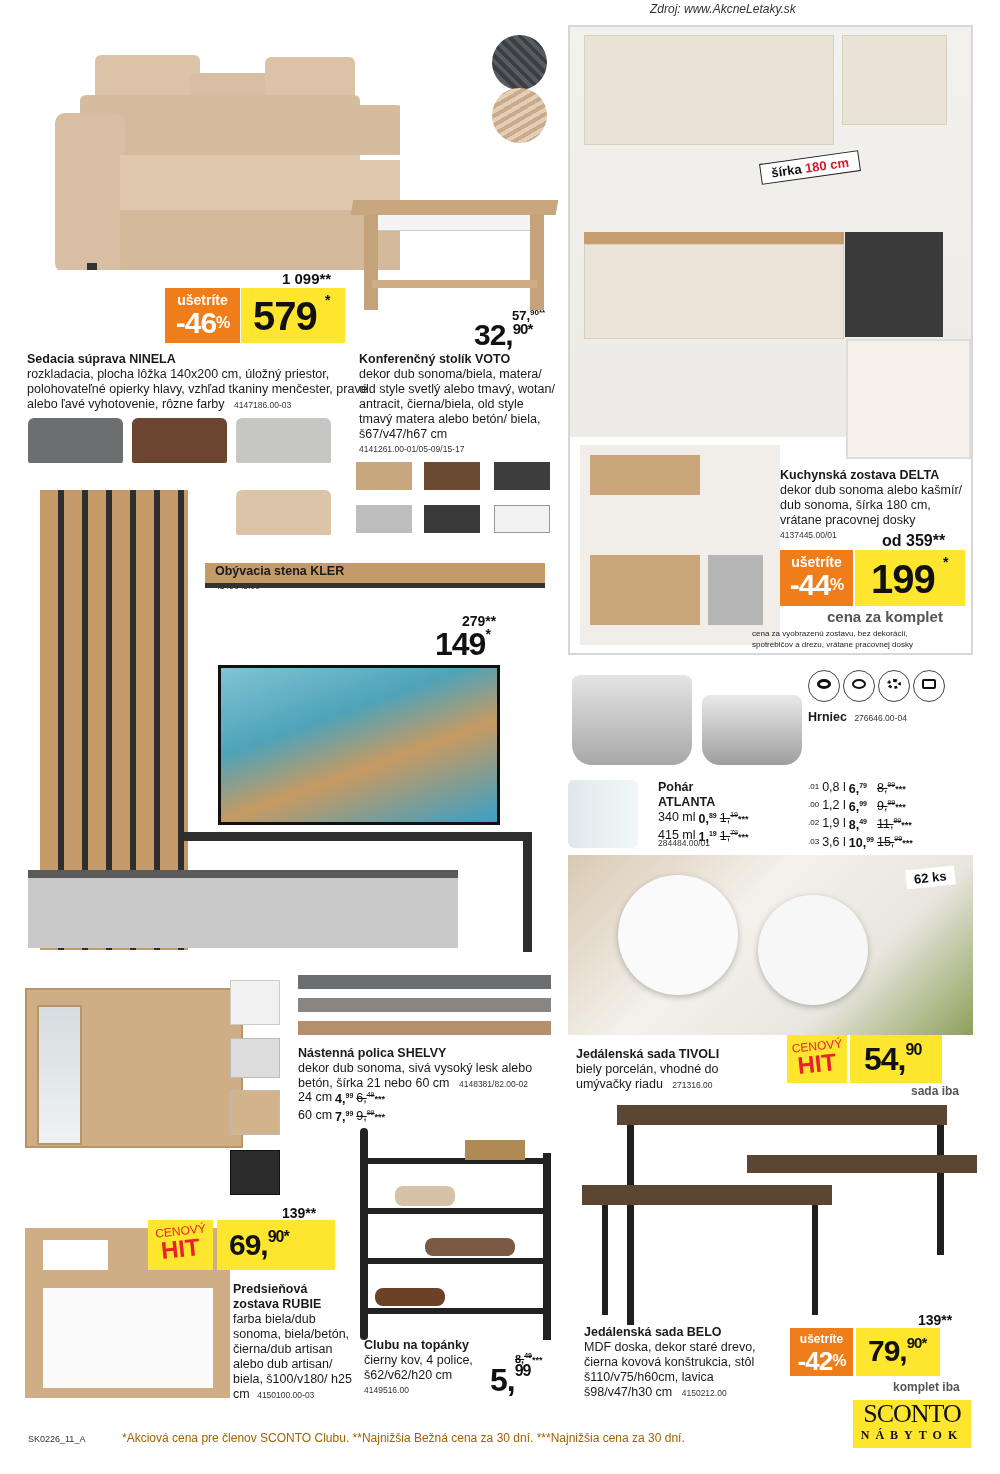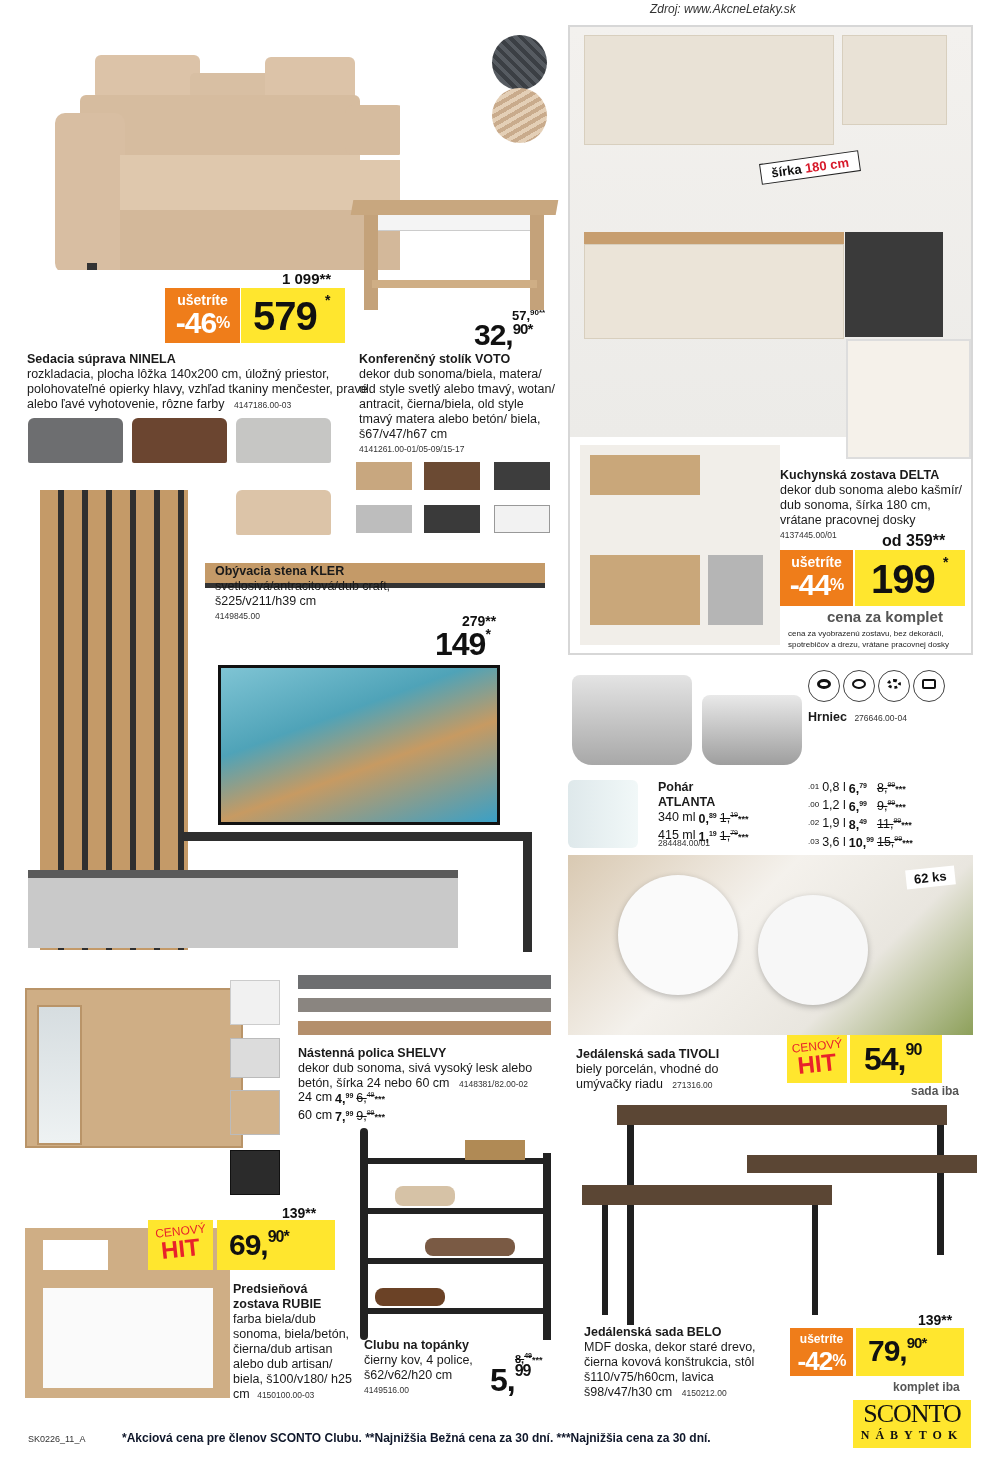--- a/index.html
+++ b/index.html
@@ -121,27 +121,26 @@
 <div class="abs old" style="left:882px;top:532px;font-size:16px">od 359**</div>
 <div class="save" style="left:780px;top:550px;width:73px;height:56px">
   <span class="l1">ušetríte</span>
   <span class="l2"><span>-44</span><sup>%</sup></span>
 </div>
 <div class="yel" style="left:855px;top:550px;width:110px;height:56px">
   <span class="big" style="position:absolute;left:16px;top:7px;font-size:40px">199</span>
   <span style="position:absolute;left:88px;top:4px;font-size:14px">*</span>
 </div>
 <div class="abs" style="left:827px;top:608px;font-size:15px;font-weight:bold;color:#555">cena za komplet</div>
-<div class="abs" style="left:788px;top:628px;width:188px;font-size:8px;line-height:11px;color:#222">cena za vyobrazenú zostavu, bez dekorácií, spotrebičov a drezu, vrátane pracovnej dosky</div>
+<div class="abs" style="left:752px;top:628px;width:188px;font-size:8px;line-height:11px;color:#222">cena za vyobrazenú zostavu, bez dekorácií, spotrebičov a drezu, vrátane pracovnej dosky</div>
 
 <div class="abs" style="left:40px;top:490px;width:148px;height:460px;background:repeating-linear-gradient(90deg,#c49a68 0 18px,#2f2f2f 18px 24px)"></div>
 <div class="abs" style="left:205px;top:563px;width:340px;height:25px;background:#c49a68;border-bottom:5px solid #333"></div>
 <div class="abs t" style="left:215px;top:564px;width:200px">
   <div class="tb">Obývacia stena KLER</div>
-  <div>svetlosivá/antracitová/dub craft, š225/v211/h39 cm</div>
   <div class="code">4149845.00</div>
 </div>
 <div class="abs old" style="left:462px;top:613px;font-size:14px">279**</div>
 <div class="abs big" style="left:435px;top:626px;font-size:32px">
   <span>149</span><sup style="font-size:14px;vertical-align:top">*</sup>
 </div>
 <div class="abs" style="left:218px;top:665px;width:282px;height:160px;border:3px solid #111;background:linear-gradient(160deg,#7fc4d4 0%,#4fa3b8 35%,#c79a62 60%,#3aa0c6 100%)"></div>
 <div class="abs" style="left:28px;top:870px;width:430px;height:78px;background:#c9c9c9;border-top:8px solid #5a5a5a"></div>
 <div class="abs" style="left:182px;top:832px;width:350px;height:120px;border:9px solid #2e2e2e;border-bottom:none;border-left:none"></div>
 
@@ -238,21 +237,21 @@
 <div class="yel" style="left:850px;top:1035px;width:92px;height:48px">
   <span class="big" style="position:absolute;left:14px;top:6px;font-size:32px"><span>54,</span><sup style="font-size:16px;vertical-align:top">90</sup></span>
 </div>
 <div class="abs" style="left:911px;top:1084px;font-weight:bold;font-size:12px;color:#555">sada iba</div>
 
 <div class="abs" style="left:298px;top:975px;width:253px;height:14px;background:#6d6e70"></div>
 <div class="abs" style="left:298px;top:998px;width:253px;height:14px;background:#8a8580"></div>
 <div class="abs" style="left:298px;top:1021px;width:253px;height:14px;background:#b48f6c"></div>
 <div class="abs t" style="left:298px;top:1046px;width:260px">
   <div class="tb">Nástenná polica SHELVY</div>
-  <span>dekor dub sonoma, sivá vysoký lesk alebo betón, šírka 24 nebo 60 cm</span>
+  <span>dekor dub sonoma, sivá vysoký lesk alebo betón, šírka 21 nebo 60 cm</span>
   <span class="code" style="margin-left:6px">4148381/82.00-02</span>
 </div>
 <table class="pt abs" style="left:298px;top:1088px">
   <tbody>
       <tr>
         <td>24 cm</td>
         <td class="tb"><span>4,</span><sup style="font-size:7px">99</sup></td>
         <td><span class="strike">6,</span><sup style="font-size:7px" class="strike">49</sup><span class="tb" style="font-size:9px">***</span></td>
       </tr>
   <tr>
@@ -325,23 +324,23 @@
 <div class="abs t" style="left:584px;top:1325px;width:200px">
   <div class="tb">Jedálenská sada BELO</div>
   <span>MDF doska, dekor staré drevo, čierna kovová konštrukcia, stôl š110/v75/h60cm, lavica š98/v47/h30 cm</span>
   <span class="code" style="margin-left:6px">4150212.00</span>
 </div>
 <div class="abs old" style="left:918px;top:1312px;font-size:14px">139**</div>
 <div class="save" style="left:790px;top:1328px;width:63px;height:48px">
   <span class="l1" style="font-size:12px">ušetríte</span>
   <span class="l2" style="font-size:26px"><span>-42</span><sup>%</sup></span>
 </div>
-<div class="yel" style="left:856px;top:1328px;width:108px;height:48px">
+<div class="yel" style="left:856px;top:1328px;width:84px;height:48px">
   <span class="big" style="position:absolute;left:12px;top:6px;font-size:30px"><span>79,</span><sup style="font-size:15px;vertical-align:top">90*</sup></span>
 </div>
 <div class="abs" style="left:893px;top:1380px;font-weight:bold;font-size:12px;color:#555">komplet iba</div>
 
 <div class="abs" style="left:28px;top:1434px;font-size:9px;color:#333">SK0226_11_A</div>
-<div class="abs" style="left:122px;top:1431px;font-size:12px;font-weight:bold;color:#0f172a">*Akciová cena pre členov SCONTO Clubu. **Najnižšia Bežná cena za 30 dní.  ***Najnižšia cena za 30 dní.</div>
+<div class="abs" style="left:122px;top:1431px;font-size:12px;font-weight:normal;color:#a16207">*Akciová cena pre členov SCONTO Clubu. **Najnižšia Bežná cena za 30 dní.  ***Najnižšia cena za 30 dní.</div>
 <div class="abs" style="left:853px;top:1400px;width:118px;height:48px;background:#ffe62e;text-align:center;font-family:'Liberation Serif',serif;color:#111">
   <div style="font-size:26px;font-weight:400;line-height:28px;letter-spacing:-1px">SCONTO</div>
   <div style="font-size:12px;font-weight:bold;letter-spacing:6px;line-height:14px">NÁBYTOK</div>
 </div>
 
 </body></html>

